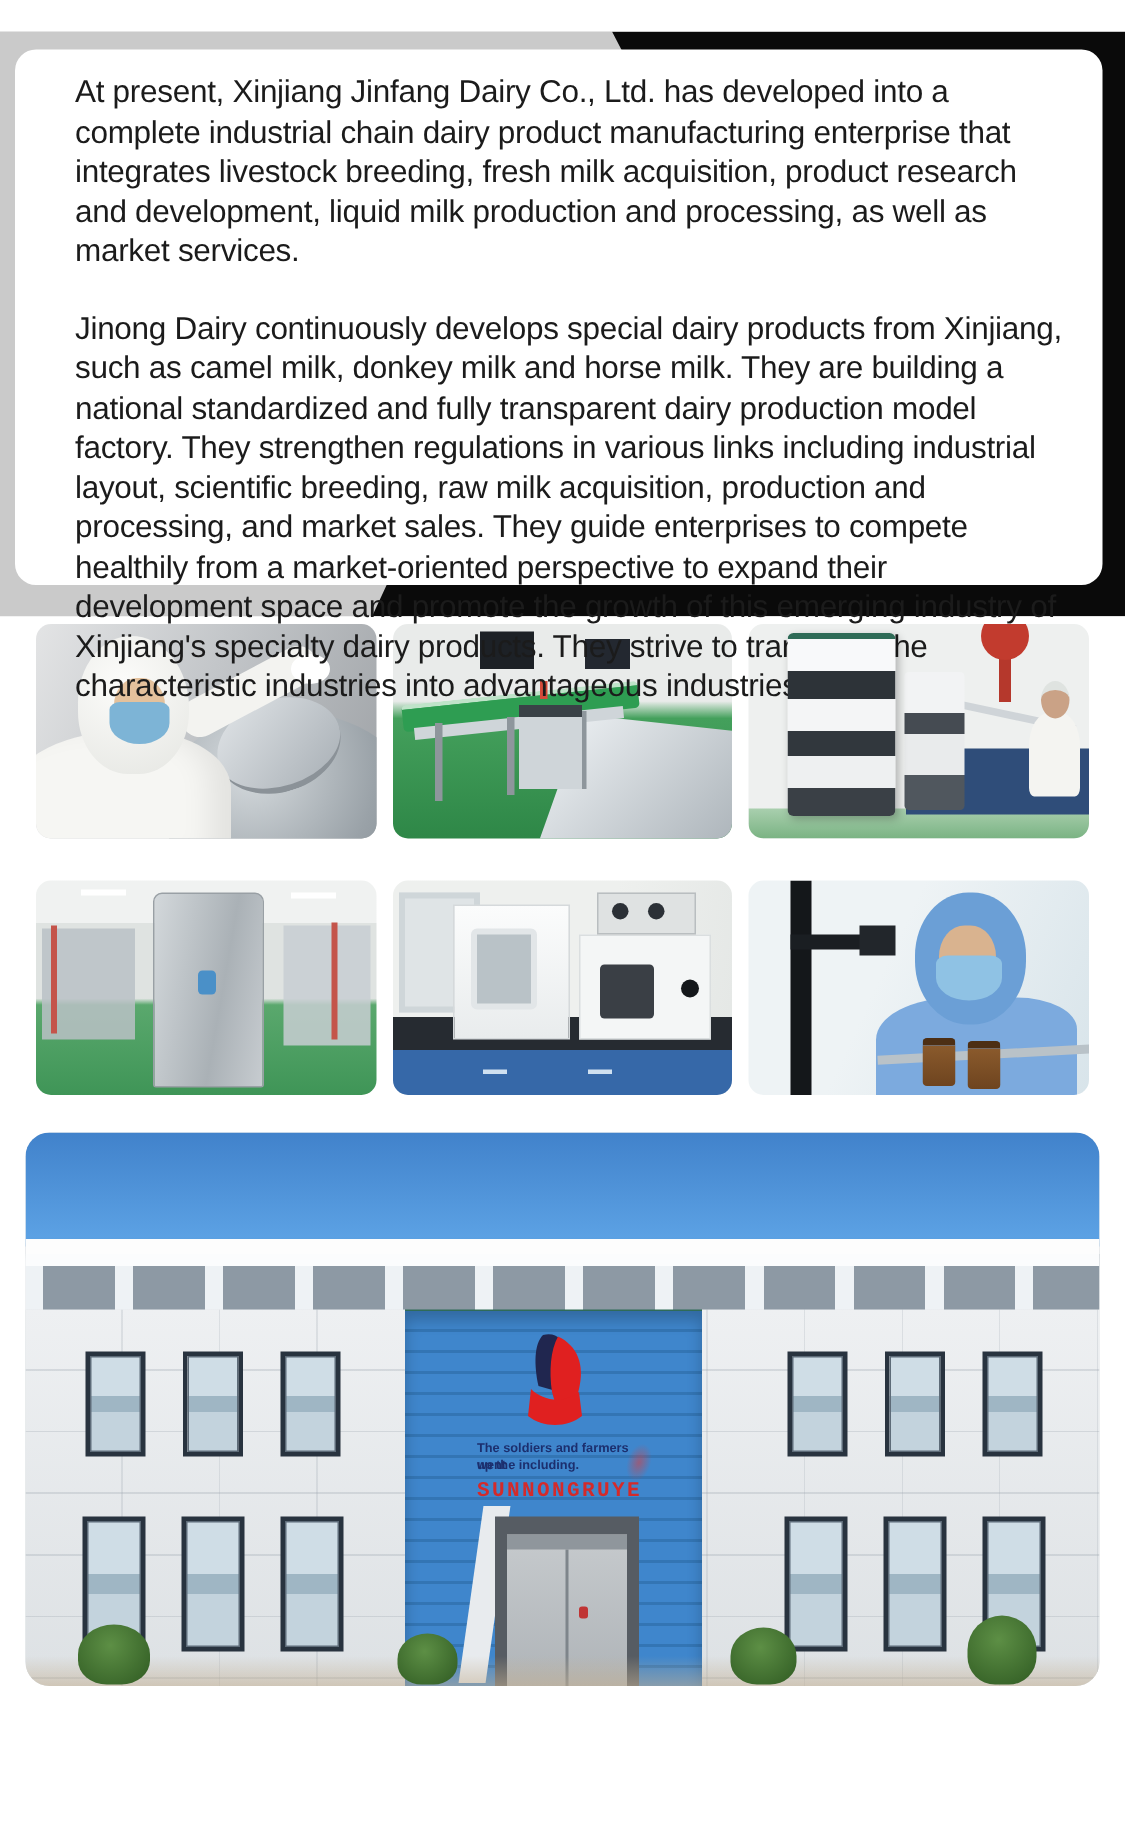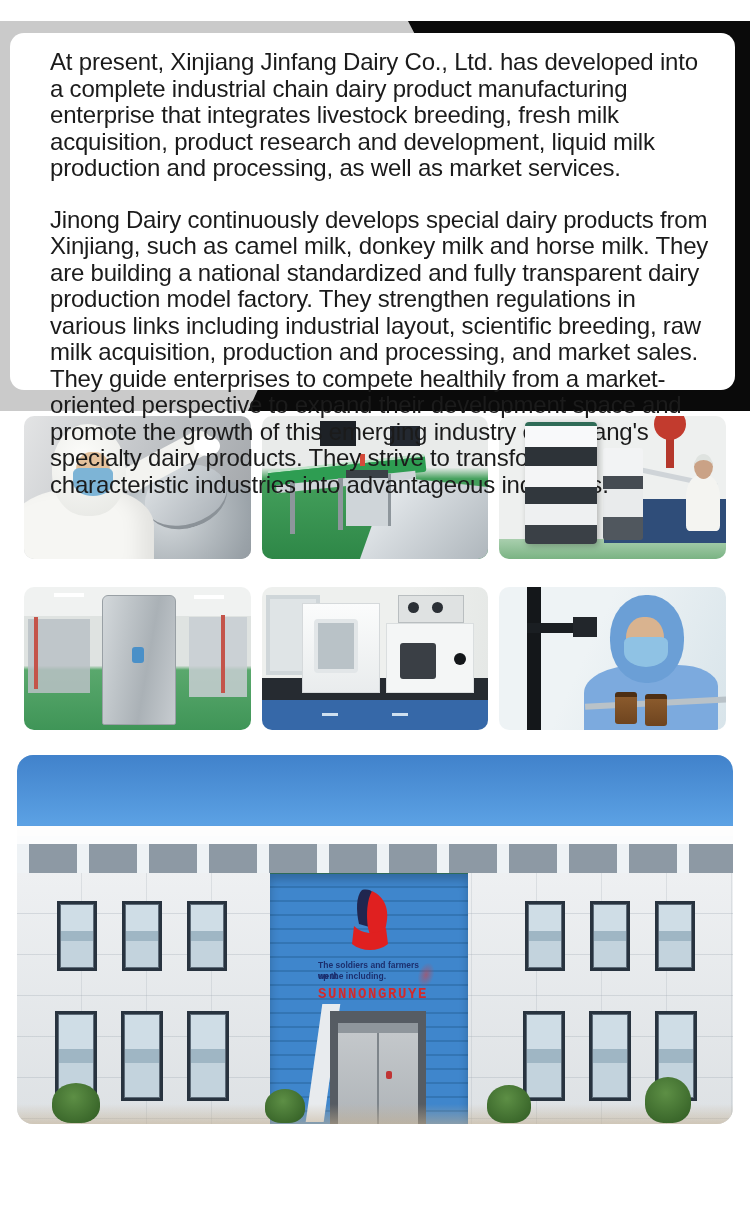--- a/index.html
+++ b/index.html
@@ -15,21 +15,21 @@
   .header-title{position:absolute;top:11px;left:50%;transform:translateX(calc(-50% + 80px));height:49px;line-height:49px;
     color:#ffffff;font-size:33px;font-weight:500;letter-spacing:.5px;z-index:2;white-space:nowrap;}
 
   
   .about{position:relative;height:411px;background:#fff;}
   .bg-band{position:absolute;left:0;top:21px;width:750px;height:390px;background:#cacaca;}
   .bg-band-black{position:absolute;left:0;top:21px;width:750px;height:390px;background:#0a0a0a;
     clip-path:polygon(408px 0px,750px 0px,750px 390px,248px 390px,261px 362px,733px 362px,733px 27px,422px 27px);}
   .about-card{position:absolute;left:10px;top:33px;width:725px;height:357px;background:#ffffff;border-radius:14px;
     z-index:2;box-sizing:border-box;padding:16px 26px 0 40px;}
-  .about-card p{margin:0;font-size:24px;line-height:26.5px;color:#1b1b1b;letter-spacing:-0.2px;}
+  .about-card p{margin:0;font-size:21px;line-height:26.5px;color:#1b1b1b;letter-spacing:-0.2px;}
   .about-card p + p{margin-top:25px;}
 
   
   .gallery{position:relative;height:344px;background:#fff;}
   .grid{position:absolute;left:24px;top:5px;width:702px;display:grid;grid-template-columns:repeat(3,1fr);gap:28px 11px;}
   .tile{height:143px;border-radius:10px;overflow:hidden;position:relative;background:#d8dadb;}
   .tile *{position:absolute;}
   .watermark{position:absolute;left:0;top:88px;width:100%;text-align:center;z-index:4;pointer-events:none;
     font-size:64px;font-weight:700;letter-spacing:4px;color:rgba(255,255,255,0.62);
     text-shadow:0 1px 2px rgba(110,110,110,.28), 0 -1px 1px rgba(255,255,255,.35);white-space:nowrap;}

